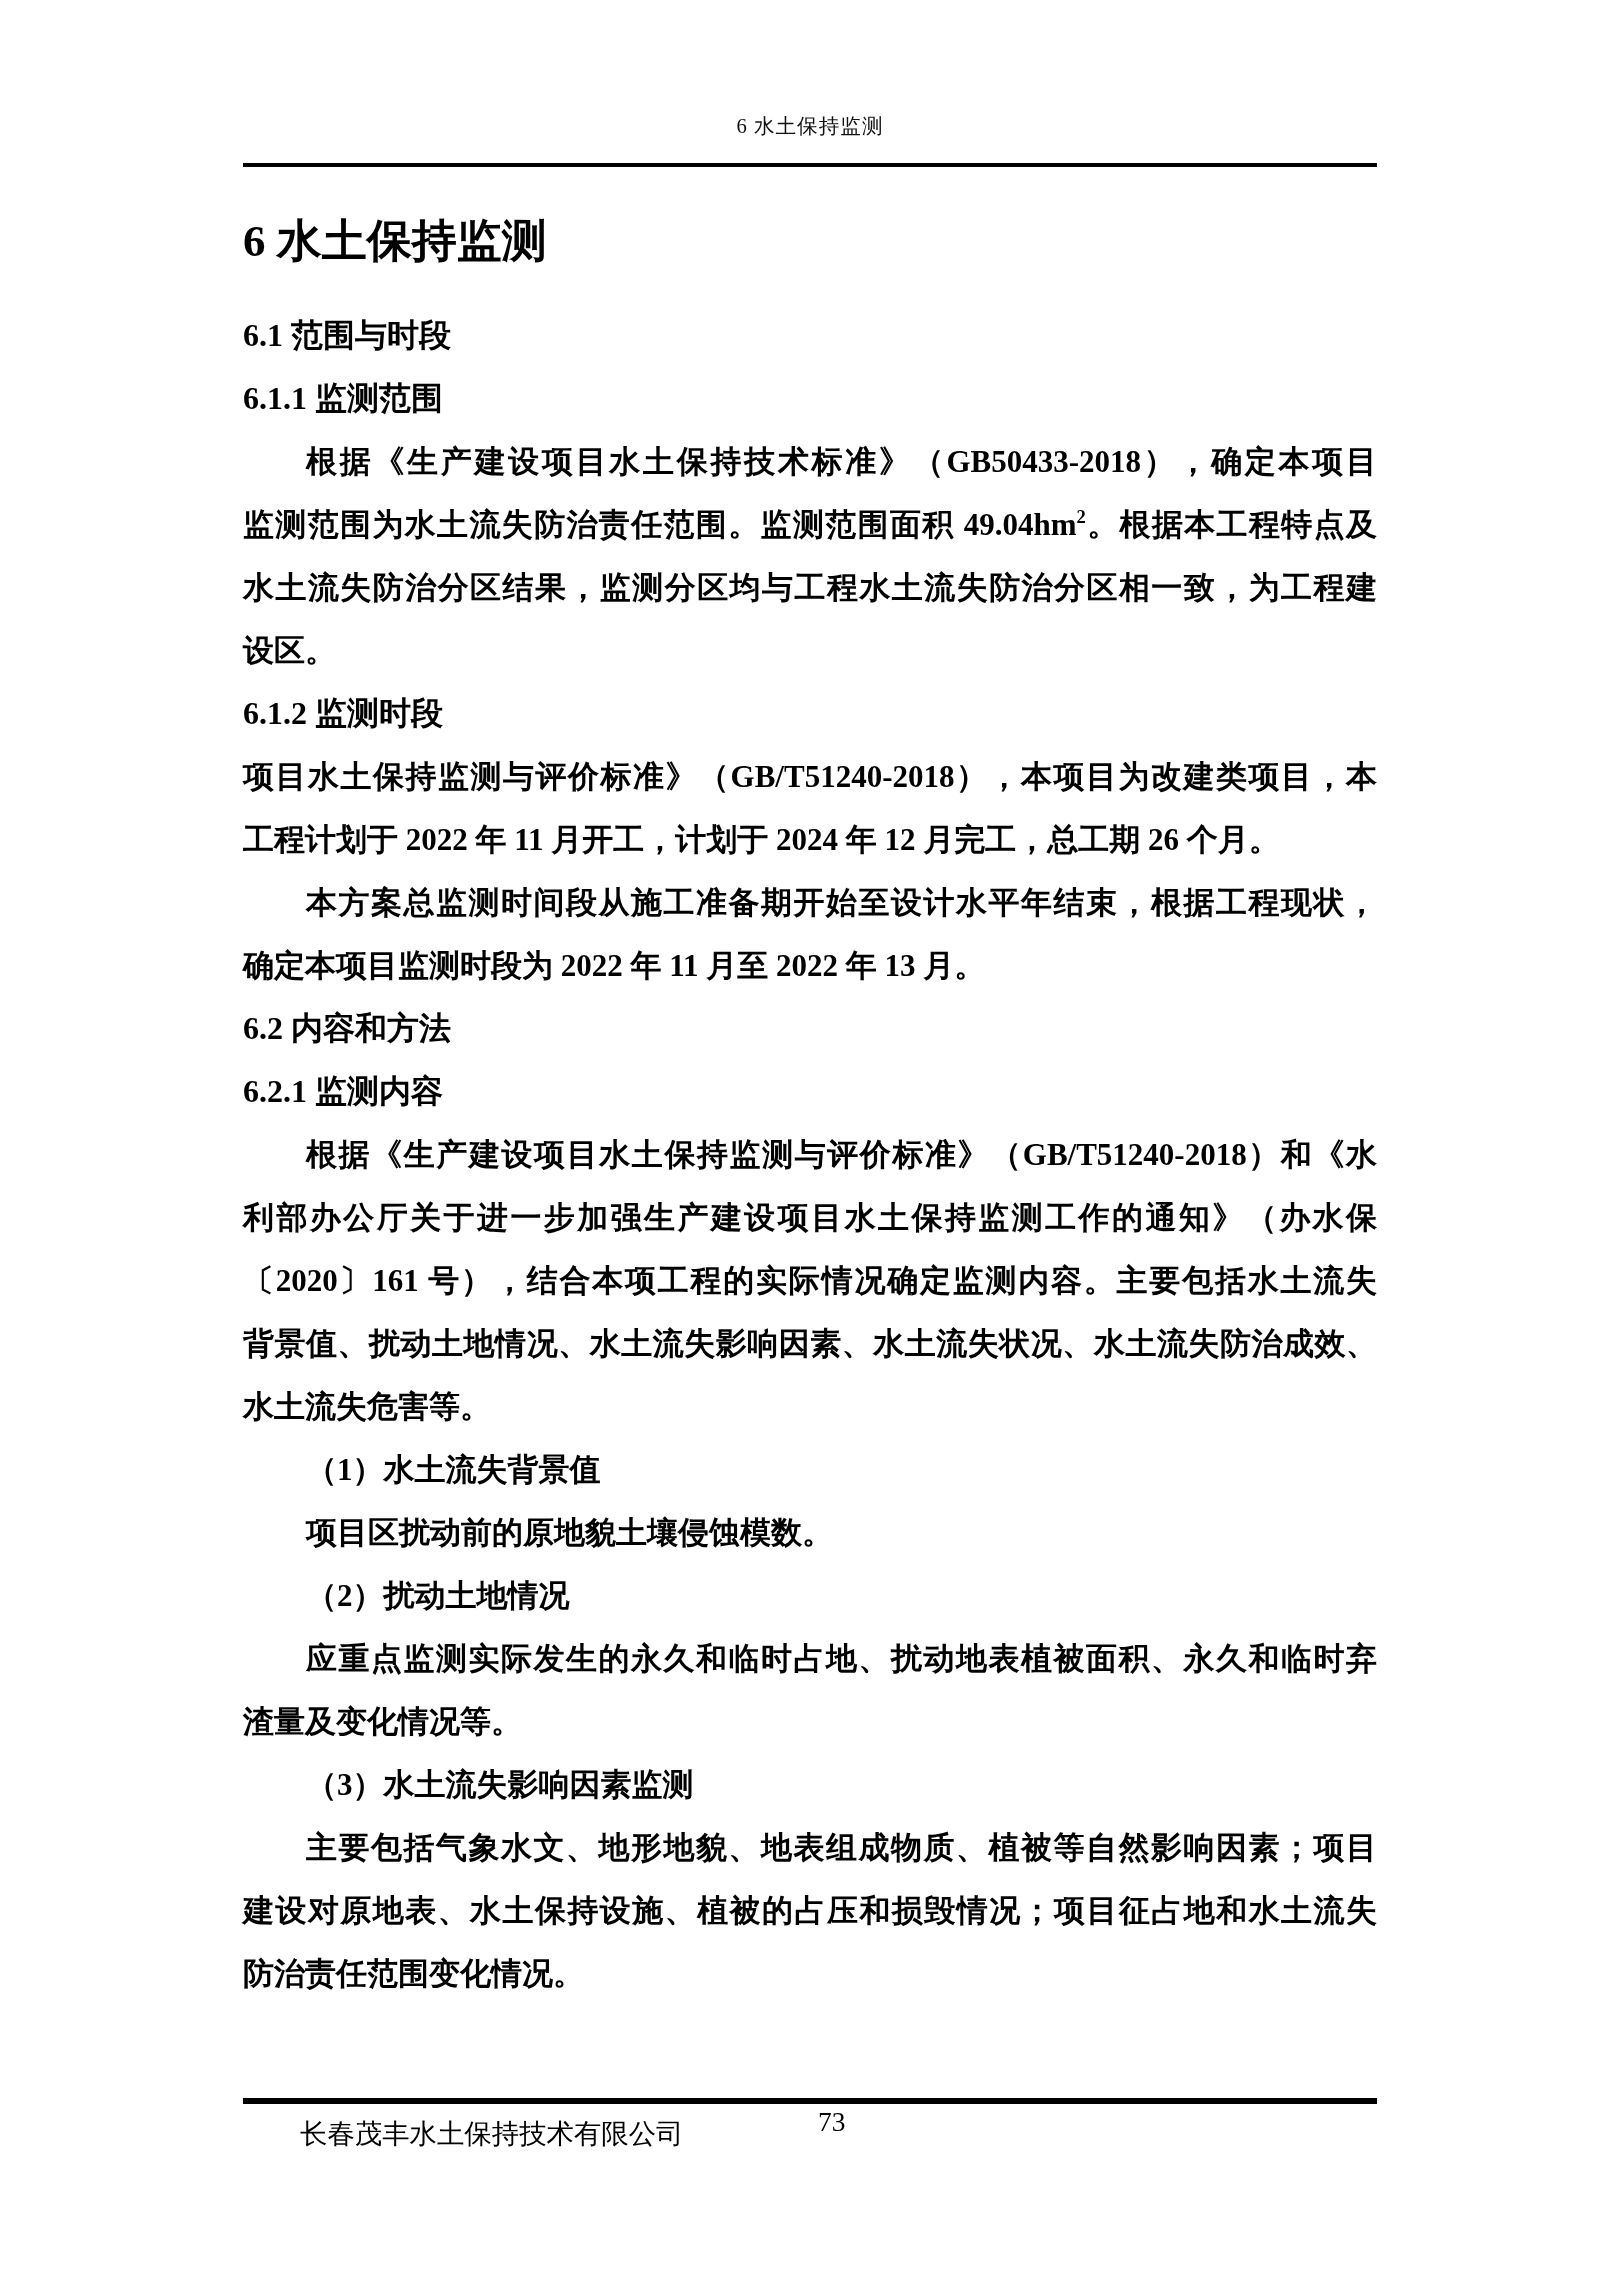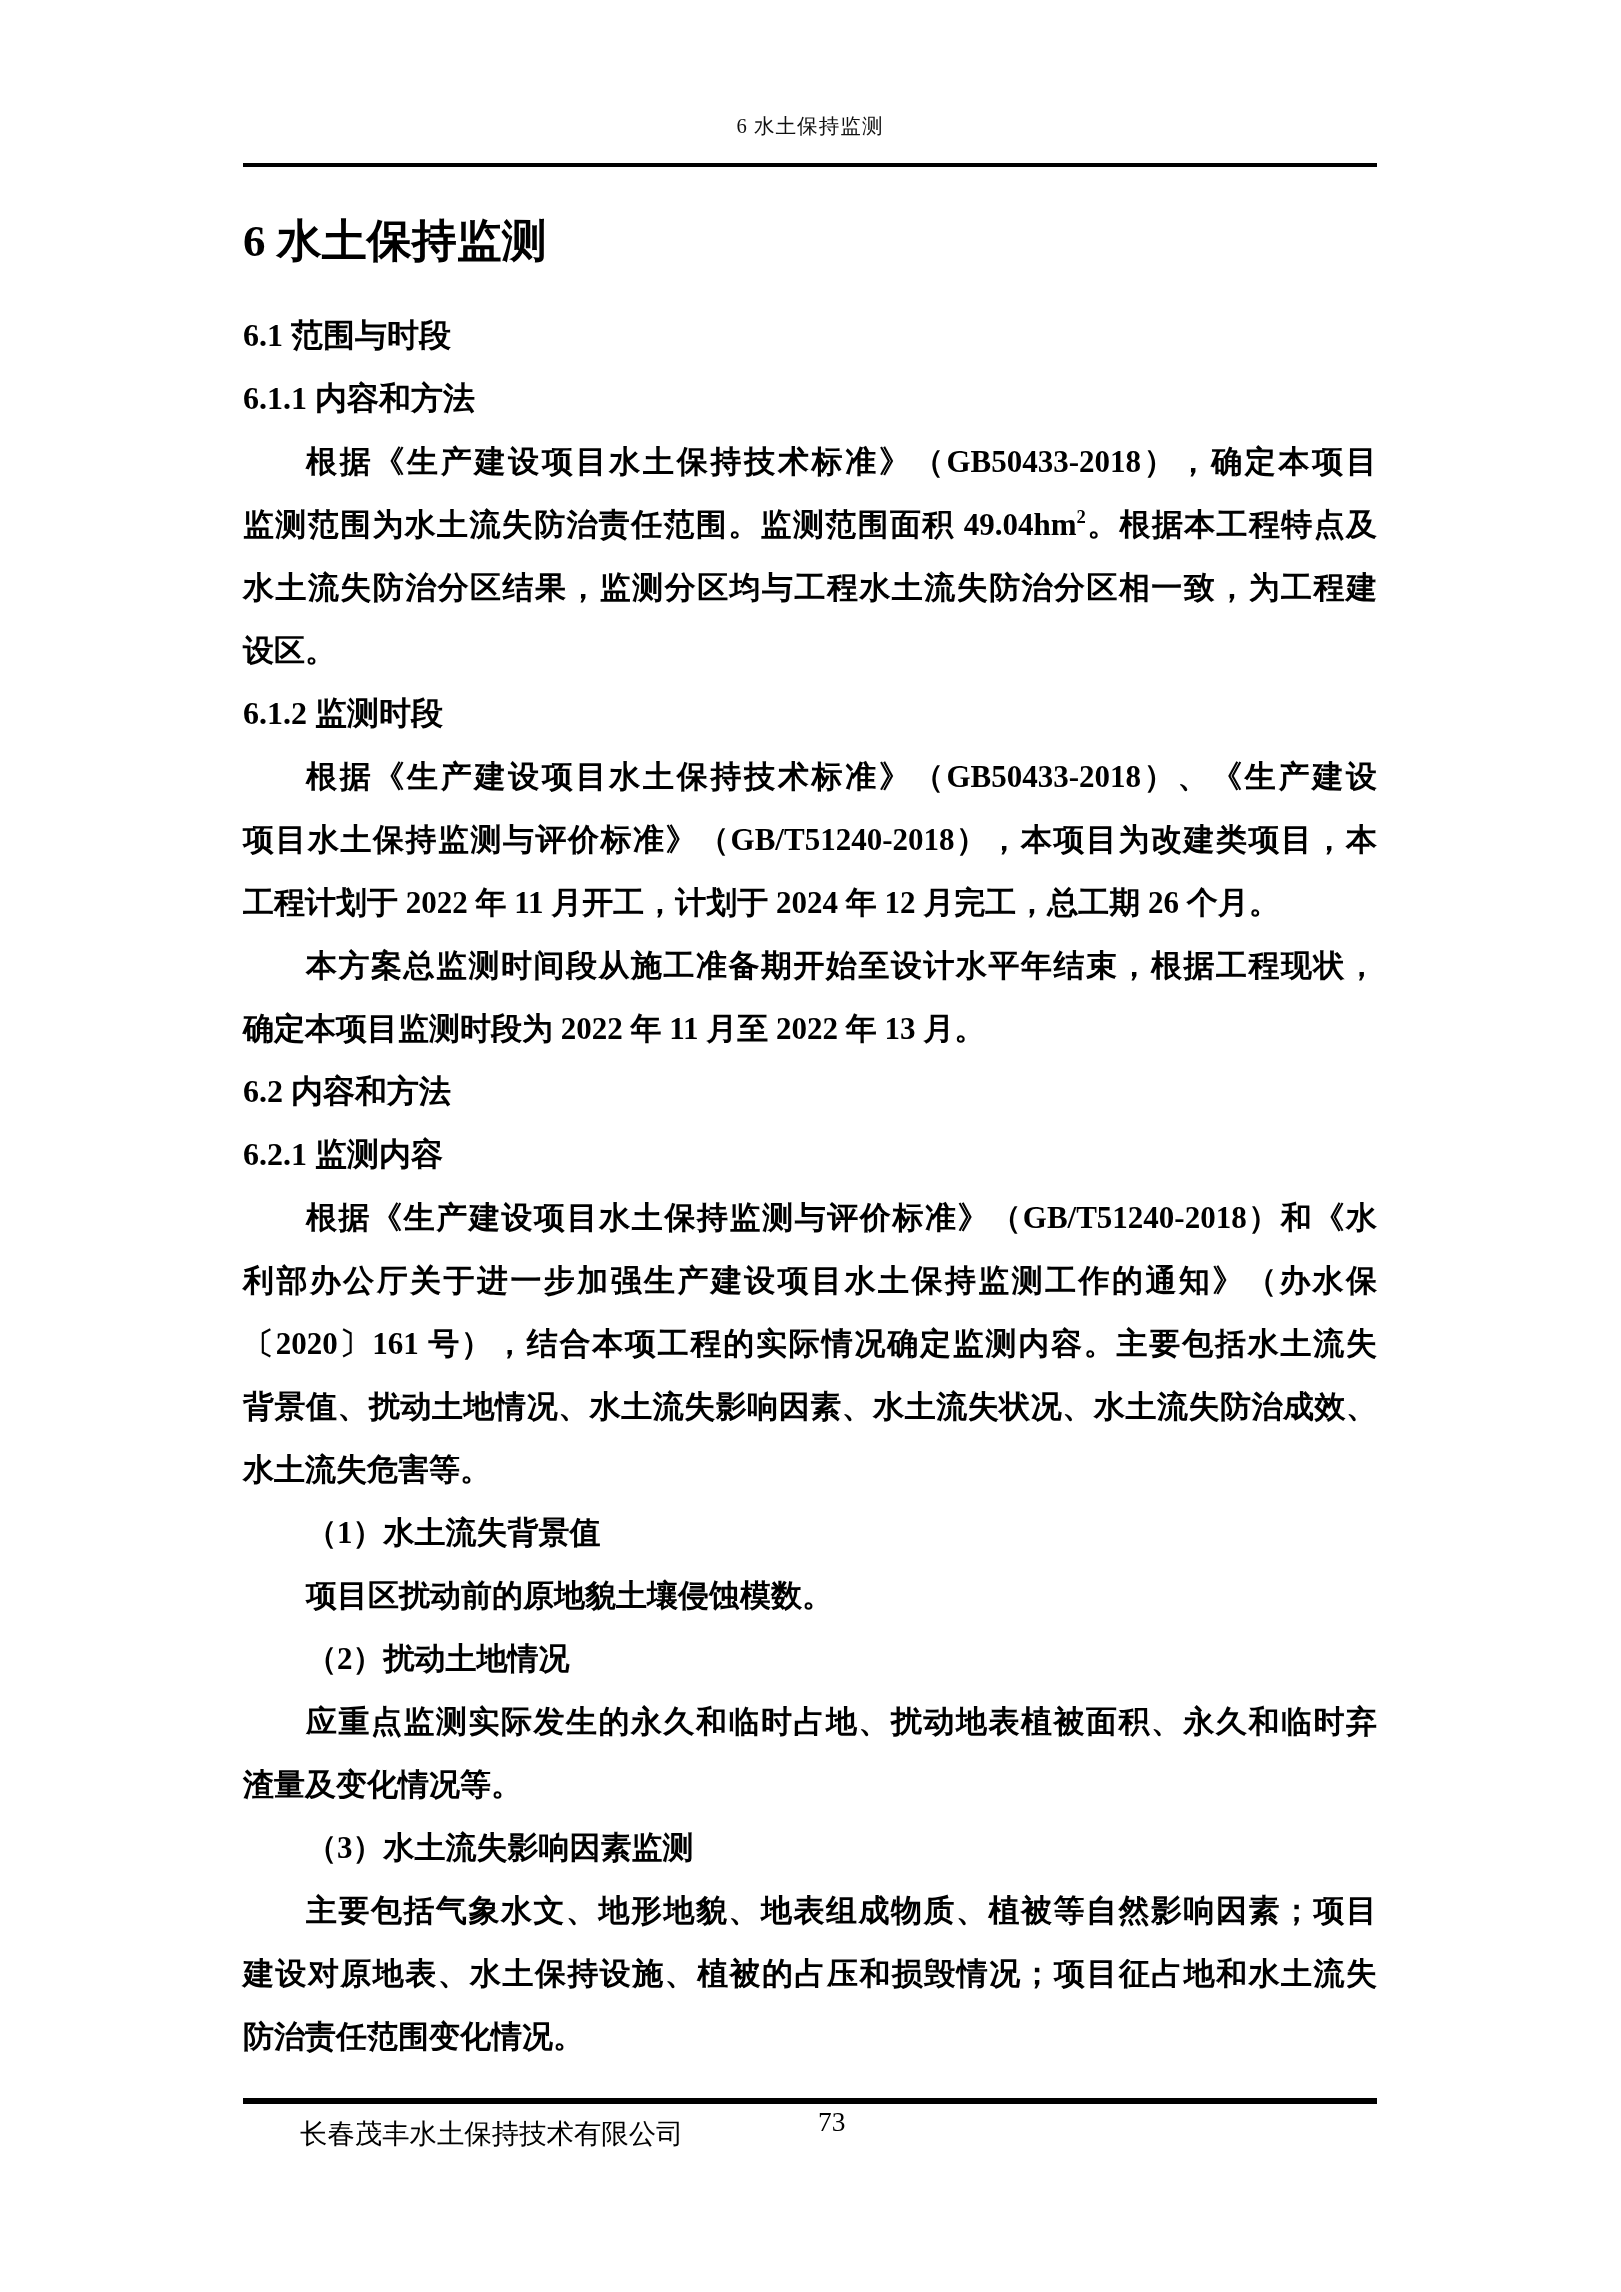--- a/index.html
+++ b/index.html
@@ -112,30 +112,29 @@
 
   <div class="page-header">
     <span>6 水土保持监测</span>
   </div>
   <div class="header-rule"></div>
 
   <div class="content">
     <h1 class="doc-title">6 水土保持监测</h1>
 
     <div class="line h first">6.1 范围与时段</div>
-    <div class="line h">6.1.1 内容和方法</div>
+    <div class="line h">6.1.1 监测范围</div>
 
     <div class="line ind">根据《生产建设项目水土保持技术标准》（GB50433-2018），确定本项目</div>
     <div class="line"><span>监测范围为水土流失防治责任范围。监测范围面积 49.04hm</span><sup>2</sup><span>。根据本工程特点及</span></div>
     <div class="line">水土流失防治分区结果，监测分区均与工程水土流失防治分区相一致，为工程建</div>
     <div class="line last">设区。</div>
 
     <div class="line h">6.1.2 监测时段</div>
 
-    <div class="line ind">根据《生产建设项目水土保持技术标准》（GB50433-2018）、《生产建设</div>
     <div class="line">项目水土保持监测与评价标准》（GB/T51240-2018），本项目为改建类项目，本</div>
     <div class="line last">工程计划于 2022 年 11 月开工，计划于 2024 年 12 月完工，总工期 26 个月。</div>
 
     <div class="line ind">本方案总监测时间段从施工准备期开始至设计水平年结束，根据工程现状，</div>
     <div class="line last">确定本项目监测时段为 2022 年 11 月至 2022 年 13 月。</div>
 
     <div class="line h">6.2 内容和方法</div>
     <div class="line h">6.2.1 监测内容</div>
 
     <div class="line ind">根据《生产建设项目水土保持监测与评价标准》（GB/T51240-2018）和《水</div>

